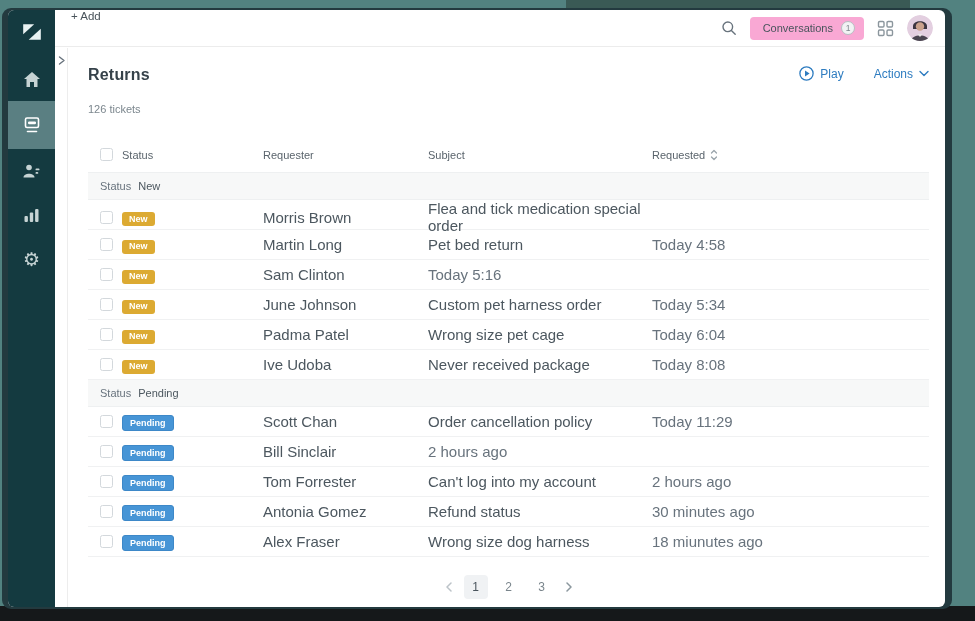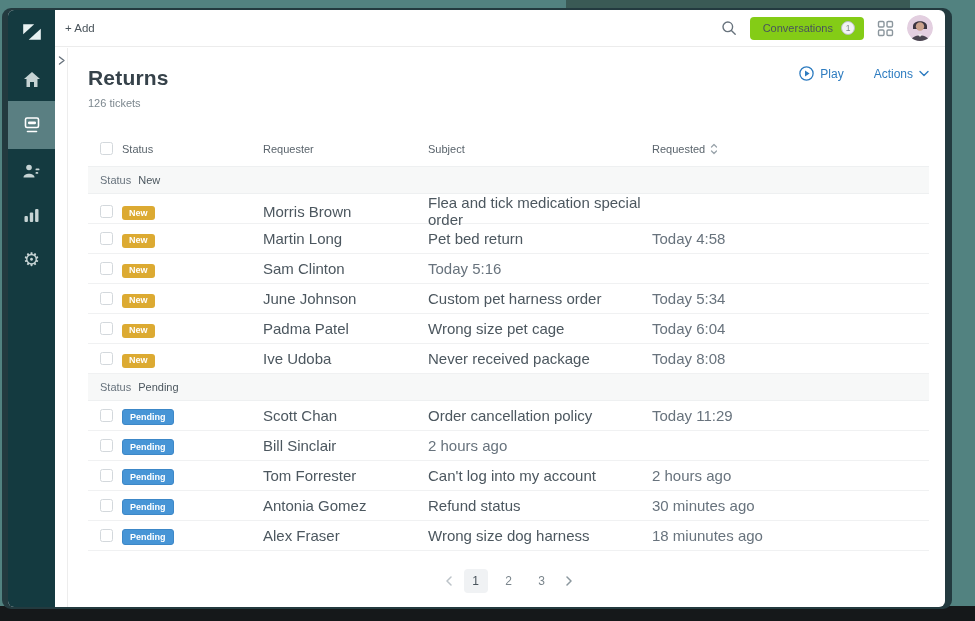--- a/index.html
+++ b/index.html
@@ -16,36 +16,36 @@
   .sidebar { position:absolute; left:0; top:0; bottom:0; width:47px; background:#143a40; display:flex; flex-direction:column; align-items:center; }
   .logo { margin-top:9px; width:26px; height:26px; display:flex; align-items:center; justify-content:center; }
   .nav-item { width:47px; height:44px; display:flex; align-items:center; justify-content:center; cursor:pointer; }
   .nav-item.first { margin-top:12px; }
   .nav-item.selected { background:#5a7f82; height:48px; }
   .nav-item svg { display:block; }
   .gear-glyph { font-size:19px; color:#c6d3d4; line-height:1; font-family:"DejaVu Sans", sans-serif; }
 
   
   .main { position:absolute; left:47px; top:0; right:0; bottom:0; }
-  .topbar { height:37px; display:flex; align-items:center; padding:0 12px 0 10px; border-bottom:1px solid #ececec; }
+  .topbar { height:37px; display:flex; padding:0 12px 0 16px; border-bottom:1px solid #ececec; }
   .add-btn { font-size:11.5px; color:#4a545b; cursor:pointer; }
   .topbar-right { margin-left:auto; display:flex; align-items:center; gap:13px; }
-  .conv-pill { display:flex; align-items:center; gap:8px; background:#84cc16; border-radius:4px; height:23px; padding:0 9px 0 13px; font-size:11px; color:#49545c; cursor:pointer; }
+  .conv-pill { display:flex; align-items:center; gap:8px; background:#f9a8d4; border-radius:4px; height:23px; padding:0 9px 0 13px; font-size:11px; color:#49545c; cursor:pointer; }
   .conv-badge { width:14px; height:14px; border-radius:50%; border:1px solid #b8bec2; color:#7d878e; font-size:8.5px; display:flex; align-items:center; justify-content:center; background:#f2f3f4; }
   .avatar { width:26px; height:26px; border-radius:50%; overflow:hidden; cursor:pointer; }
 
   
   .content { position:absolute; left:0; top:38px; right:0; bottom:0; }
   .panel-strip { position:absolute; left:0; top:0; bottom:0; width:13px; border-right:1px solid #ededed; }
   .panel-chevron { position:absolute; left:2px; top:8px; cursor:pointer; }
   .content-inner { padding:18px 16px 0 33px; }
 
   .view-header { display:flex; align-items:flex-start; }
-  .view-title { font-size:21px; font-weight:600; color:#36424a; letter-spacing:.2px; }
-  .view-sub { font-size:11px; color:#7c878e; margin-top:7px; }
+  .view-title { font-size:16px; font-weight:600; color:#36424a; letter-spacing:.2px; }
+  .view-sub { font-size:11px; color:#7c878e; margin-top:19px; }
   .header-actions { margin-left:auto; display:flex; align-items:center; gap:30px; }
   .play-btn, .actions-btn { display:flex; align-items:center; gap:6px; font-size:12px; color:#2e7cc0; cursor:pointer; }
 
   
   .table { margin-top:22px; }
   .tgrid { display:grid; grid-template-columns:22px 141px 165px 224px 1fr; align-items:center; padding-left:12px; }
   .col-header-row { height:36px; border-bottom:1px solid #eef0f1; }
   .col-header { font-size:11px; color:#5a646c; }
   .col-header.requested { display:flex; align-items:center; gap:5px; cursor:pointer; }
   .checkbox { width:13px; height:13px; border:1px solid #d3d8dc; border-radius:2.5px; background:#fff; cursor:pointer; }

